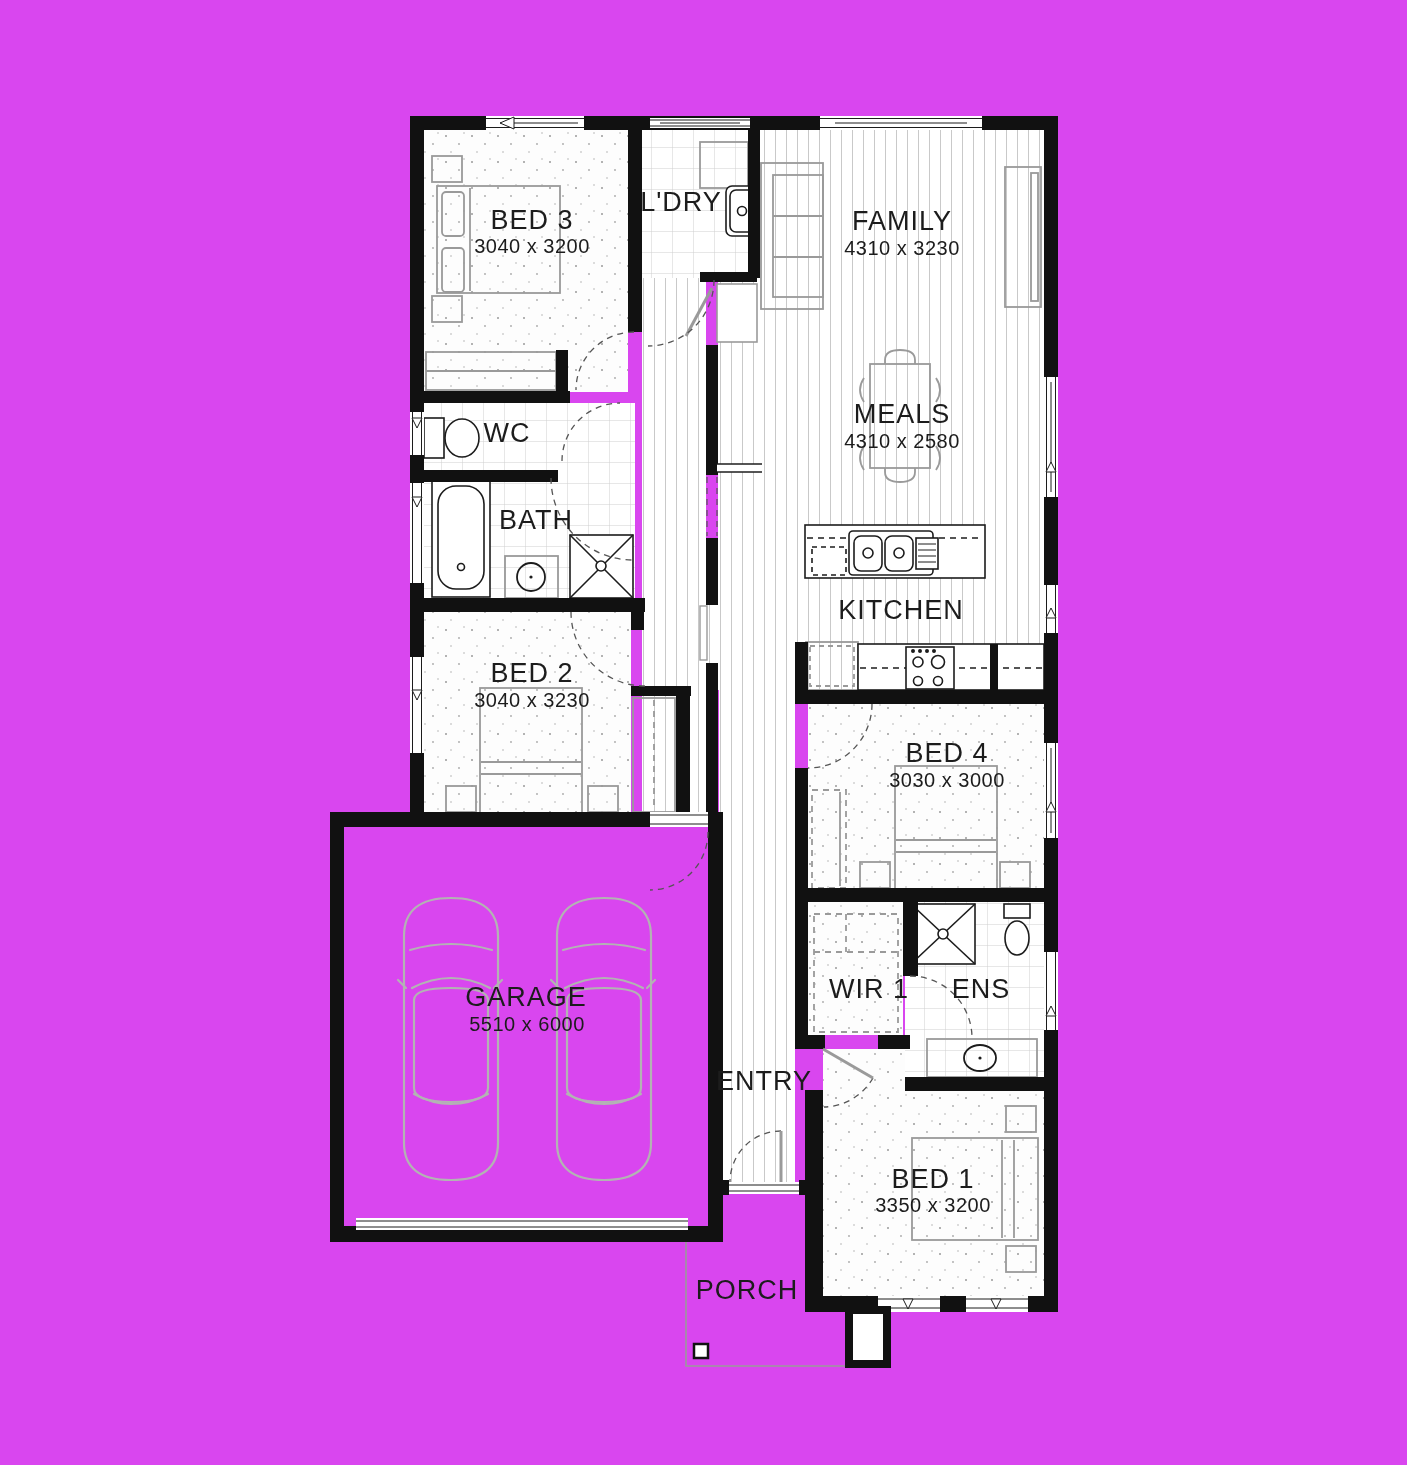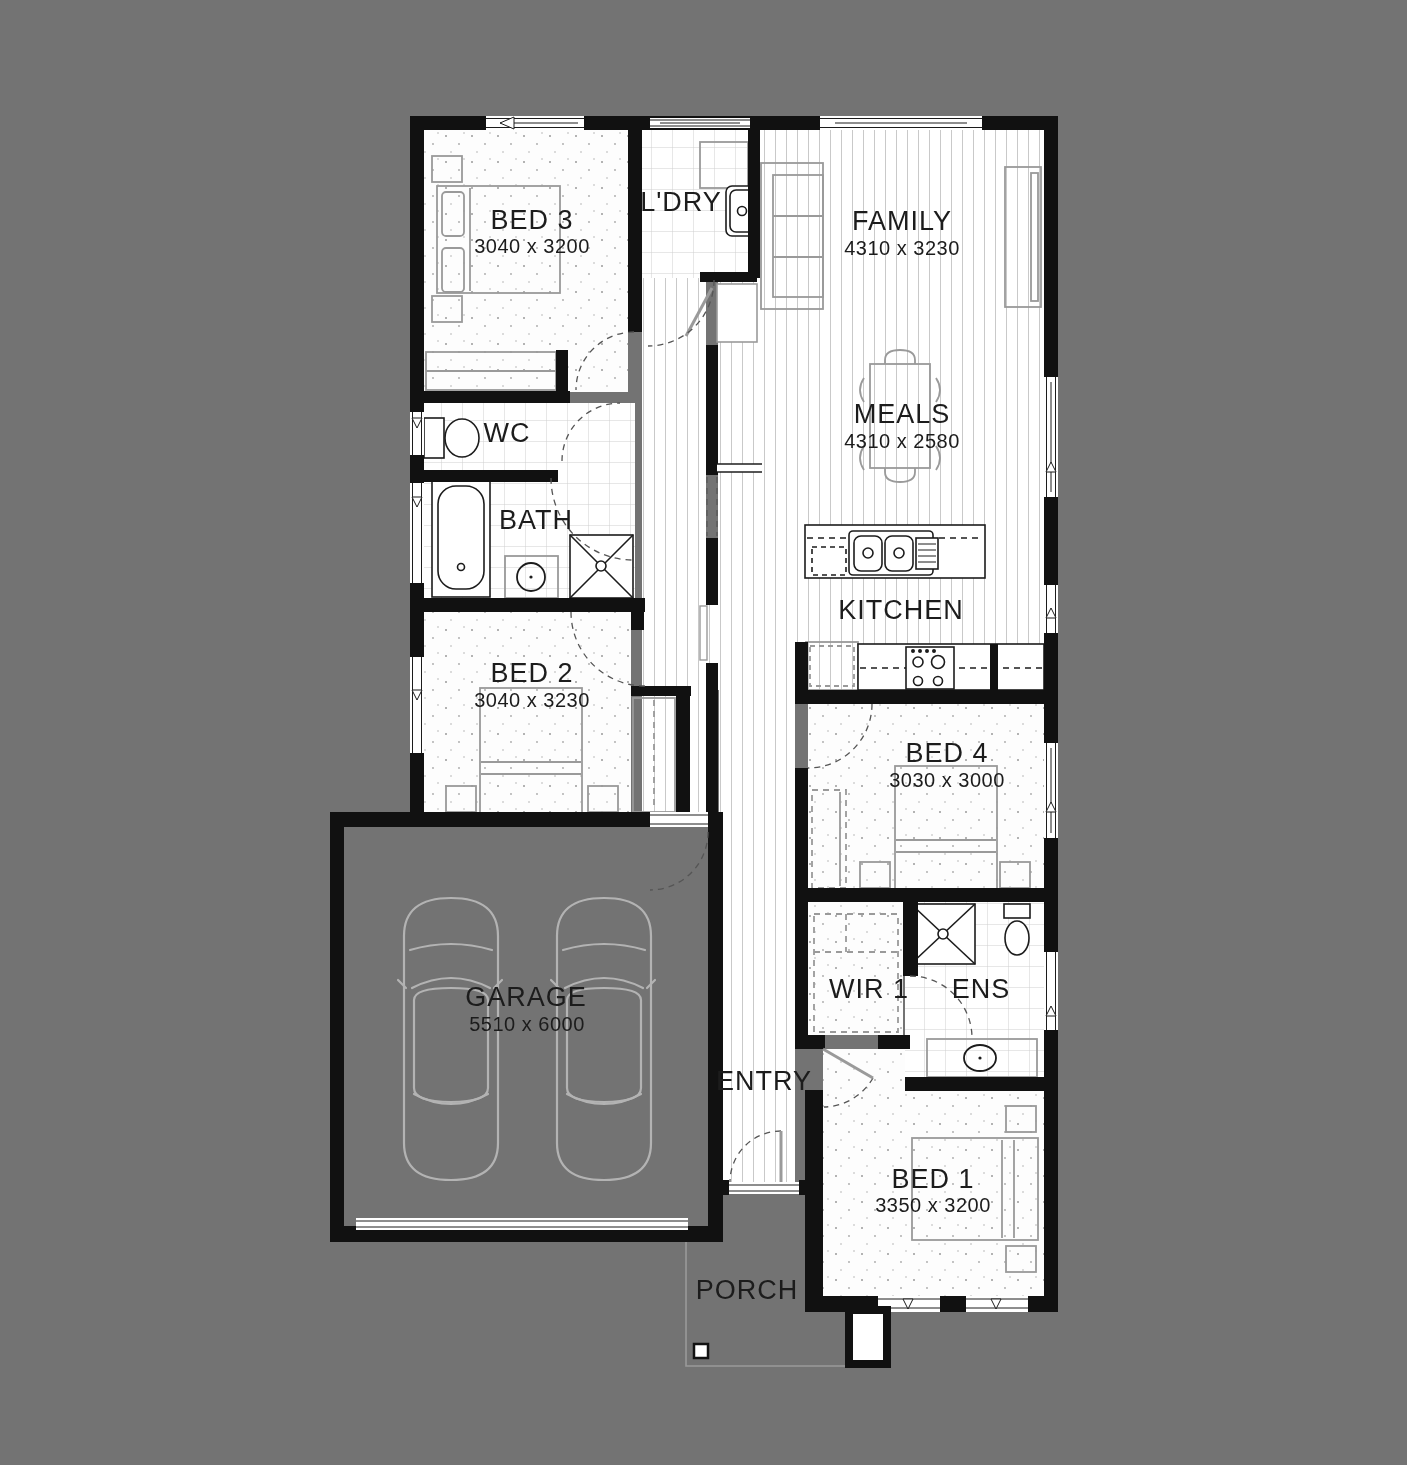--- a/index.html
+++ b/index.html
@@ -1,19 +1,19 @@
 <!DOCTYPE html>
 <html><head>
 <meta charset="utf-8">
 <style>
   html,body{margin:0;padding:0;background:#ffffff;}
   .plan-canvas{
     position:relative;
     width:1407px;height:1465px;
-    background:#737373;
+    background:#d946ef;
     font-family:"Liberation Sans", sans-serif;
     overflow:hidden;
   }
   svg{display:block;}
   .room-name{
     font-family:"Liberation Sans", sans-serif;
     font-size:27px; letter-spacing:1px;
     fill:#1c1c1c;
   }
   .room-dims{

